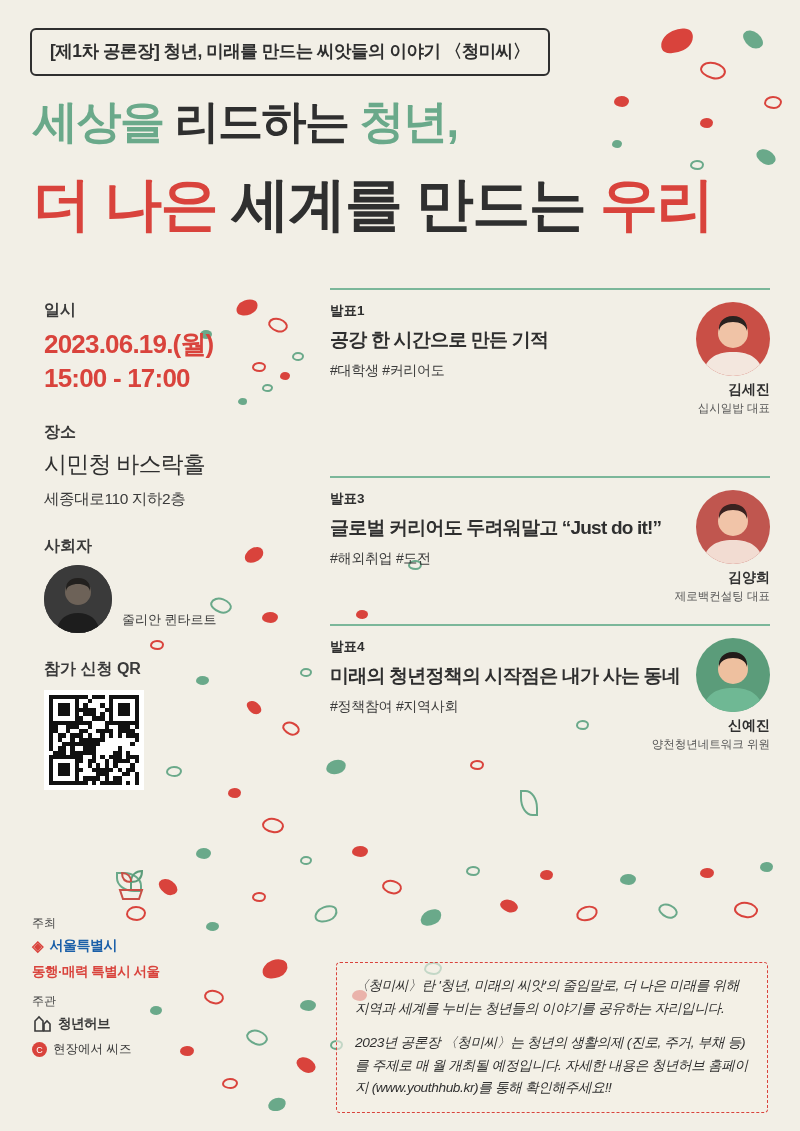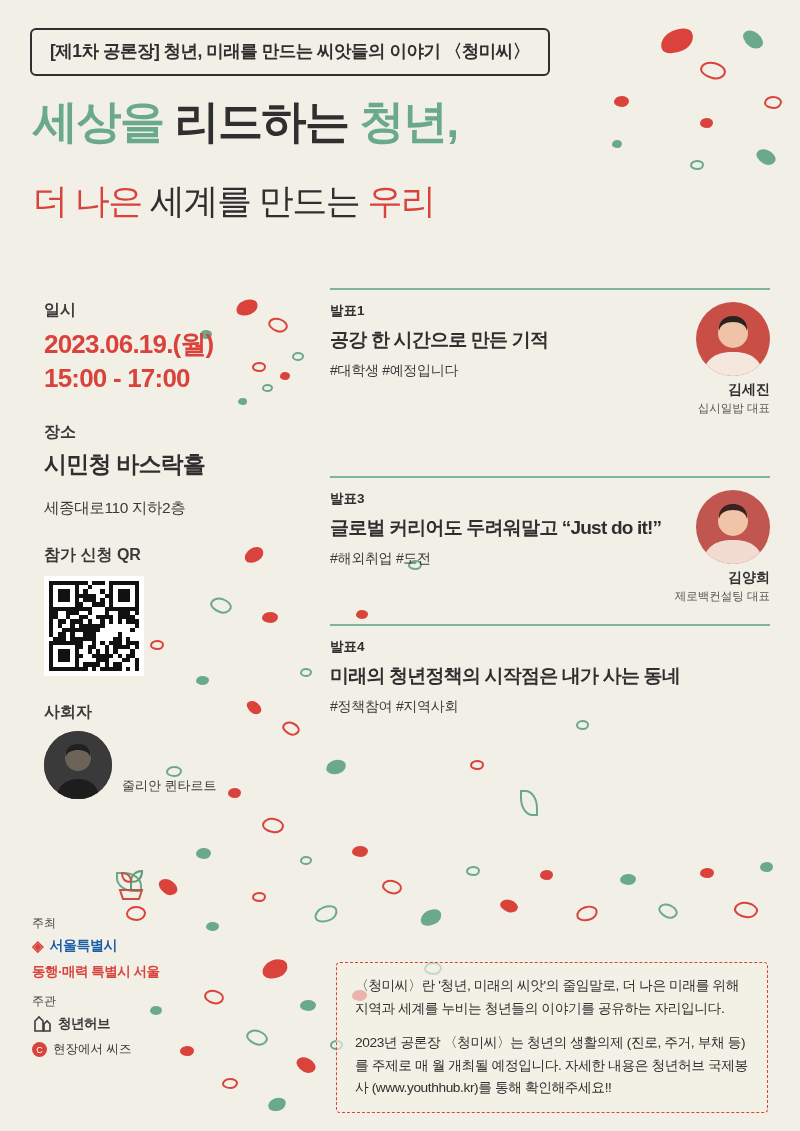--- a/index.html
+++ b/index.html
@@ -26,36 +26,36 @@
     font-size: 17.5px; font-weight: bold; letter-spacing: -0.5px;
     background: #f2efe6;
     z-index: 5;
   }
   .title1 {
     position: absolute; left: 33px; top: 92px;
     font-size: 45px; font-weight: bold; letter-spacing: -1.5px;
     z-index: 5; white-space: nowrap;
   }
   .title2 {
-    position: absolute; left: 33px; top: 178px;
-    font-size: 35px; font-weight: normal; letter-spacing: -1.5px;
+    position: absolute; left: 33px; top: 166px;
+    font-size: 58px; font-weight: bold; letter-spacing: -1.5px;
     z-index: 5; white-space: nowrap;
   }
   .g { color: #6aa98a; }
   .r { color: #d9433c; }
   .d { color: #2f2f2f; }
 
   
   .left { position: absolute; left: 44px; top: 300px; width: 300px; z-index: 5; }
   .lbl { font-size: 16px; font-weight: bold; color: #3a3a3a; margin-bottom: 6px; }
   .date-big {
     font-size: 26px; font-weight: bold; color: #d9433c; line-height: 1.32;
     letter-spacing: -0.8px;
   }
-  .place-big { font-size: 23px; font-weight: bold; letter-spacing: -0.8px; margin-bottom: 16px; }
+  .place-big { font-size: 23px; font-weight: normal; letter-spacing: -0.8px; margin-bottom: 7px; }
   .place-sub { font-size: 15.5px; line-height: 1.5; letter-spacing: -0.4px; color: #3a3a3a;}
 
   .sec { margin-top: 26px; }
 
   .host-row { display: flex; align-items: flex-end; gap: 10px; margin-top: 8px; }
   .avatar-sq {
     width: 68px; height: 68px; border-radius: 50%;
     background: #3c3c3c; overflow: hidden; position: relative; flex: none;
   }
   .host-name { font-size: 13px; color: #3a3a3a; padding-bottom: 4px; }
@@ -86,21 +86,21 @@
   .sess-tags { font-size: 14px; color: #3a3a3a; letter-spacing: -0.3px; }
   .sess-person { position: absolute; right: 0; top: 14px; width: 150px; text-align: right; }
   .p-photo { width: 74px; height: 74px; border-radius: 50%; overflow: hidden; margin-left: auto; position: relative; }
   .p-name { font-size: 14px; font-weight: bold; margin-top: 5px; }
   .p-role { font-size: 11.5px; color: #555; margin-top: 2px; }
 
   
   .note {
     position: absolute; left: 336px; top: 962px; width: 432px; min-height: 130px;
     border: 1.5px dashed #d9433c; border-radius: 4px;
-    padding: 12px 18px; background: rgba(242,239,230,0.65); z-index: 5;
+    padding: 12px 18px; background: rgba(242,239,230,0.65); z-index: 5; font-style: italic;
   }
   .note p { font-size: 13.7px; line-height: 1.65; letter-spacing: -0.4px; color: #2f2f2f; }
   .note p + p { margin-top: 12px; }
 </style>
 </head>
 <body>
 
 <div class="poster">
 
   <div id="deco-layer">
@@ -199,482 +199,482 @@
 
     <div class="sec">
       <div class="lbl">장소</div>
       <div class="place-big">시민청 바스락홀</div>
       <div class="place-sub">
         <div>세종대로110 지하2층</div>
       </div>
     </div>
 
     <div class="sec">
-      <div class="lbl">참가 신청 QR</div>
-      <div class="qr-box">
-        <div class="qr-grid" id="qr">
-            <i></i>
-            <i></i>
-            <i></i>
-            <i></i>
-            <i></i>
-            <i></i>
-            <i></i>
-            <i></i>
-            <i></i>
-            <i style="background: rgb(255, 255, 255);"></i>
-            <i></i>
-            <i></i>
-            <i></i>
-            <i style="background: rgb(255, 255, 255);"></i>
-            <i></i>
-            <i></i>
-            <i></i>
-            <i></i>
-            <i></i>
-            <i></i>
-            <i></i>
-            <i></i>
-            <i style="background: rgb(255, 255, 255);"></i>
-            <i style="background: rgb(255, 255, 255);"></i>
-            <i style="background: rgb(255, 255, 255);"></i>
-            <i style="background: rgb(255, 255, 255);"></i>
-            <i style="background: rgb(255, 255, 255);"></i>
-            <i></i>
-            <i style="background: rgb(255, 255, 255);"></i>
-            <i style="background: rgb(255, 255, 255);"></i>
-            <i></i>
-            <i style="background: rgb(255, 255, 255);"></i>
-            <i style="background: rgb(255, 255, 255);"></i>
-            <i style="background: rgb(255, 255, 255);"></i>
-            <i style="background: rgb(255, 255, 255);"></i>
-            <i></i>
-            <i style="background: rgb(255, 255, 255);"></i>
-            <i style="background: rgb(255, 255, 255);"></i>
-            <i style="background: rgb(255, 255, 255);"></i>
-            <i style="background: rgb(255, 255, 255);"></i>
-            <i style="background: rgb(255, 255, 255);"></i>
-            <i></i>
-            <i></i>
-            <i style="background: rgb(255, 255, 255);"></i>
-            <i></i>
-            <i></i>
-            <i></i>
-            <i style="background: rgb(255, 255, 255);"></i>
-            <i></i>
-            <i style="background: rgb(255, 255, 255);"></i>
-            <i></i>
-            <i style="background: rgb(255, 255, 255);"></i>
-            <i style="background: rgb(255, 255, 255);"></i>
-            <i style="background: rgb(255, 255, 255);"></i>
-            <i></i>
-            <i style="background: rgb(255, 255, 255);"></i>
-            <i></i>
-            <i style="background: rgb(255, 255, 255);"></i>
-            <i></i>
-            <i></i>
-            <i></i>
-            <i style="background: rgb(255, 255, 255);"></i>
-            <i></i>
-            <i></i>
-            <i style="background: rgb(255, 255, 255);"></i>
-            <i></i>
-            <i></i>
-            <i></i>
-            <i style="background: rgb(255, 255, 255);"></i>
-            <i></i>
-            <i></i>
-            <i></i>
-            <i></i>
-            <i></i>
-            <i style="background: rgb(255, 255, 255);"></i>
-            <i style="background: rgb(255, 255, 255);"></i>
-            <i></i>
-            <i></i>
-            <i style="background: rgb(255, 255, 255);"></i>
-            <i></i>
-            <i></i>
-            <i></i>
-            <i style="background: rgb(255, 255, 255);"></i>
-            <i></i>
-            <i></i>
-            <i style="background: rgb(255, 255, 255);"></i>
-            <i></i>
-            <i></i>
-            <i></i>
-            <i style="background: rgb(255, 255, 255);"></i>
-            <i></i>
-            <i style="background: rgb(255, 255, 255);"></i>
-            <i></i>
-            <i></i>
-            <i></i>
-            <i style="background: rgb(255, 255, 255);"></i>
-            <i></i>
-            <i style="background: rgb(255, 255, 255);"></i>
-            <i></i>
-            <i style="background: rgb(255, 255, 255);"></i>
-            <i></i>
-            <i></i>
-            <i></i>
-            <i style="background: rgb(255, 255, 255);"></i>
-            <i></i>
-            <i></i>
-            <i style="background: rgb(255, 255, 255);"></i>
-            <i style="background: rgb(255, 255, 255);"></i>
-            <i style="background: rgb(255, 255, 255);"></i>
-            <i style="background: rgb(255, 255, 255);"></i>
-            <i style="background: rgb(255, 255, 255);"></i>
-            <i></i>
-            <i></i>
-            <i style="background: rgb(255, 255, 255);"></i>
-            <i style="background: rgb(255, 255, 255);"></i>
-            <i></i>
-            <i></i>
-            <i></i>
-            <i style="background: rgb(255, 255, 255);"></i>
-            <i></i>
-            <i style="background: rgb(255, 255, 255);"></i>
-            <i style="background: rgb(255, 255, 255);"></i>
-            <i style="background: rgb(255, 255, 255);"></i>
-            <i style="background: rgb(255, 255, 255);"></i>
-            <i style="background: rgb(255, 255, 255);"></i>
-            <i></i>
-            <i></i>
-            <i></i>
-            <i></i>
-            <i></i>
-            <i></i>
-            <i></i>
-            <i></i>
-            <i></i>
-            <i></i>
-            <i></i>
-            <i style="background: rgb(255, 255, 255);"></i>
-            <i style="background: rgb(255, 255, 255);"></i>
-            <i style="background: rgb(255, 255, 255);"></i>
-            <i></i>
-            <i></i>
-            <i></i>
-            <i></i>
-            <i></i>
-            <i></i>
-            <i></i>
-            <i></i>
-            <i></i>
-            <i></i>
-            <i style="background: rgb(255, 255, 255);"></i>
-            <i style="background: rgb(255, 255, 255);"></i>
-            <i></i>
-            <i></i>
-            <i></i>
-            <i style="background: rgb(255, 255, 255);"></i>
-            <i style="background: rgb(255, 255, 255);"></i>
-            <i></i>
-            <i style="background: rgb(255, 255, 255);"></i>
-            <i style="background: rgb(255, 255, 255);"></i>
-            <i style="background: rgb(255, 255, 255);"></i>
-            <i></i>
-            <i style="background: rgb(255, 255, 255);"></i>
-            <i style="background: rgb(255, 255, 255);"></i>
-            <i></i>
-            <i></i>
-            <i></i>
-            <i style="background: rgb(255, 255, 255);"></i>
-            <i></i>
-            <i></i>
-            <i></i>
-            <i style="background: rgb(255, 255, 255);"></i>
-            <i style="background: rgb(255, 255, 255);"></i>
-            <i></i>
-            <i style="background: rgb(255, 255, 255);"></i>
-            <i style="background: rgb(255, 255, 255);"></i>
-            <i></i>
-            <i></i>
-            <i style="background: rgb(255, 255, 255);"></i>
-            <i style="background: rgb(255, 255, 255);"></i>
-            <i></i>
-            <i></i>
-            <i></i>
-            <i></i>
-            <i style="background: rgb(255, 255, 255);"></i>
-            <i></i>
-            <i></i>
-            <i></i>
-            <i></i>
-            <i style="background: rgb(255, 255, 255);"></i>
-            <i></i>
-            <i style="background: rgb(255, 255, 255);"></i>
-            <i></i>
-            <i></i>
-            <i style="background: rgb(255, 255, 255);"></i>
-            <i></i>
-            <i></i>
-            <i></i>
-            <i style="background: rgb(255, 255, 255);"></i>
-            <i></i>
-            <i style="background: rgb(255, 255, 255);"></i>
-            <i style="background: rgb(255, 255, 255);"></i>
-            <i></i>
-            <i style="background: rgb(255, 255, 255);"></i>
-            <i></i>
-            <i style="background: rgb(255, 255, 255);"></i>
-            <i></i>
-            <i style="background: rgb(255, 255, 255);"></i>
-            <i></i>
-            <i></i>
-            <i></i>
-            <i></i>
-            <i style="background: rgb(255, 255, 255);"></i>
-            <i></i>
-            <i style="background: rgb(255, 255, 255);"></i>
-            <i style="background: rgb(255, 255, 255);"></i>
-            <i></i>
-            <i style="background: rgb(255, 255, 255);"></i>
-            <i></i>
-            <i></i>
-            <i></i>
-            <i></i>
-            <i></i>
-            <i></i>
-            <i style="background: rgb(255, 255, 255);"></i>
-            <i style="background: rgb(255, 255, 255);"></i>
-            <i style="background: rgb(255, 255, 255);"></i>
-            <i style="background: rgb(255, 255, 255);"></i>
-            <i style="background: rgb(255, 255, 255);"></i>
-            <i style="background: rgb(255, 255, 255);"></i>
-            <i style="background: rgb(255, 255, 255);"></i>
-            <i></i>
-            <i></i>
-            <i style="background: rgb(255, 255, 255);"></i>
-            <i style="background: rgb(255, 255, 255);"></i>
-            <i></i>
-            <i></i>
-            <i></i>
-            <i></i>
-            <i></i>
-            <i></i>
-            <i></i>
-            <i></i>
-            <i></i>
-            <i style="background: rgb(255, 255, 255);"></i>
-            <i style="background: rgb(255, 255, 255);"></i>
-            <i style="background: rgb(255, 255, 255);"></i>
-            <i style="background: rgb(255, 255, 255);"></i>
-            <i style="background: rgb(255, 255, 255);"></i>
-            <i style="background: rgb(255, 255, 255);"></i>
-            <i style="background: rgb(255, 255, 255);"></i>
-            <i></i>
-            <i style="background: rgb(255, 255, 255);"></i>
-            <i></i>
-            <i style="background: rgb(255, 255, 255);"></i>
-            <i></i>
-            <i></i>
-            <i style="background: rgb(255, 255, 255);"></i>
-            <i></i>
-            <i style="background: rgb(255, 255, 255);"></i>
-            <i style="background: rgb(255, 255, 255);"></i>
-            <i></i>
-            <i></i>
-            <i></i>
-            <i style="background: rgb(255, 255, 255);"></i>
-            <i style="background: rgb(255, 255, 255);"></i>
-            <i style="background: rgb(255, 255, 255);"></i>
-            <i style="background: rgb(255, 255, 255);"></i>
-            <i style="background: rgb(255, 255, 255);"></i>
-            <i></i>
-            <i style="background: rgb(255, 255, 255);"></i>
-            <i style="background: rgb(255, 255, 255);"></i>
-            <i style="background: rgb(255, 255, 255);"></i>
-            <i style="background: rgb(255, 255, 255);"></i>
-            <i style="background: rgb(255, 255, 255);"></i>
-            <i></i>
-            <i></i>
-            <i></i>
-            <i style="background: rgb(255, 255, 255);"></i>
-            <i></i>
-            <i></i>
-            <i></i>
-            <i></i>
-            <i></i>
-            <i></i>
-            <i style="background: rgb(255, 255, 255);"></i>
-            <i style="background: rgb(255, 255, 255);"></i>
-            <i style="background: rgb(255, 255, 255);"></i>
-            <i style="background: rgb(255, 255, 255);"></i>
-            <i></i>
-            <i></i>
-            <i style="background: rgb(255, 255, 255);"></i>
-            <i></i>
-            <i style="background: rgb(255, 255, 255);"></i>
-            <i style="background: rgb(255, 255, 255);"></i>
-            <i></i>
-            <i></i>
-            <i></i>
-            <i></i>
-            <i></i>
-            <i></i>
-            <i></i>
-            <i></i>
-            <i style="background: rgb(255, 255, 255);"></i>
-            <i style="background: rgb(255, 255, 255);"></i>
-            <i></i>
-            <i style="background: rgb(255, 255, 255);"></i>
-            <i></i>
-            <i style="background: rgb(255, 255, 255);"></i>
-            <i></i>
-            <i></i>
-            <i></i>
-            <i style="background: rgb(255, 255, 255);"></i>
-            <i></i>
-            <i></i>
-            <i></i>
-            <i></i>
-            <i style="background: rgb(255, 255, 255);"></i>
-            <i style="background: rgb(255, 255, 255);"></i>
-            <i style="background: rgb(255, 255, 255);"></i>
-            <i style="background: rgb(255, 255, 255);"></i>
-            <i style="background: rgb(255, 255, 255);"></i>
-            <i></i>
-            <i></i>
-            <i style="background: rgb(255, 255, 255);"></i>
-            <i></i>
-            <i></i>
-            <i style="background: rgb(255, 255, 255);"></i>
-            <i style="background: rgb(255, 255, 255);"></i>
-            <i></i>
-            <i style="background: rgb(255, 255, 255);"></i>
-            <i></i>
-            <i></i>
-            <i></i>
-            <i></i>
-            <i style="background: rgb(255, 255, 255);"></i>
-            <i></i>
-            <i></i>
-            <i style="background: rgb(255, 255, 255);"></i>
-            <i></i>
-            <i></i>
-            <i></i>
-            <i style="background: rgb(255, 255, 255);"></i>
-            <i></i>
-            <i style="background: rgb(255, 255, 255);"></i>
-            <i style="background: rgb(255, 255, 255);"></i>
-            <i></i>
-            <i style="background: rgb(255, 255, 255);"></i>
-            <i></i>
-            <i style="background: rgb(255, 255, 255);"></i>
-            <i></i>
-            <i style="background: rgb(255, 255, 255);"></i>
-            <i></i>
-            <i style="background: rgb(255, 255, 255);"></i>
-            <i style="background: rgb(255, 255, 255);"></i>
-            <i style="background: rgb(255, 255, 255);"></i>
-            <i></i>
-            <i style="background: rgb(255, 255, 255);"></i>
-            <i></i>
-            <i style="background: rgb(255, 255, 255);"></i>
-            <i></i>
-            <i></i>
-            <i></i>
-            <i style="background: rgb(255, 255, 255);"></i>
-            <i></i>
-            <i></i>
-            <i style="background: rgb(255, 255, 255);"></i>
-            <i style="background: rgb(255, 255, 255);"></i>
-            <i></i>
-            <i></i>
-            <i></i>
-            <i></i>
-            <i></i>
-            <i style="background: rgb(255, 255, 255);"></i>
-            <i></i>
-            <i style="background: rgb(255, 255, 255);"></i>
-            <i></i>
-            <i></i>
-            <i style="background: rgb(255, 255, 255);"></i>
-            <i></i>
-            <i style="background: rgb(255, 255, 255);"></i>
-            <i></i>
-            <i></i>
-            <i></i>
-            <i style="background: rgb(255, 255, 255);"></i>
-            <i></i>
-            <i style="background: rgb(255, 255, 255);"></i>
-            <i style="background: rgb(255, 255, 255);"></i>
-            <i style="background: rgb(255, 255, 255);"></i>
-            <i style="background: rgb(255, 255, 255);"></i>
-            <i></i>
-            <i></i>
-            <i></i>
-            <i style="background: rgb(255, 255, 255);"></i>
-            <i style="background: rgb(255, 255, 255);"></i>
-            <i style="background: rgb(255, 255, 255);"></i>
-            <i></i>
-            <i></i>
-            <i style="background: rgb(255, 255, 255);"></i>
-            <i></i>
-            <i></i>
-            <i style="background: rgb(255, 255, 255);"></i>
-            <i style="background: rgb(255, 255, 255);"></i>
-            <i style="background: rgb(255, 255, 255);"></i>
-            <i style="background: rgb(255, 255, 255);"></i>
-            <i style="background: rgb(255, 255, 255);"></i>
-            <i></i>
-            <i style="background: rgb(255, 255, 255);"></i>
-            <i></i>
-            <i></i>
-            <i></i>
-            <i></i>
-            <i style="background: rgb(255, 255, 255);"></i>
-            <i></i>
-            <i style="background: rgb(255, 255, 255);"></i>
-            <i></i>
-            <i></i>
-            <i style="background: rgb(255, 255, 255);"></i>
-            <i style="background: rgb(255, 255, 255);"></i>
-            <i style="background: rgb(255, 255, 255);"></i>
-            <i></i>
-            <i></i>
-            <i></i>
-            <i></i>
-            <i></i>
-            <i></i>
-            <i></i>
-            <i></i>
-            <i></i>
-            <i></i>
-            <i style="background: rgb(255, 255, 255);"></i>
-            <i></i>
-            <i style="background: rgb(255, 255, 255);"></i>
-            <i></i>
-            <i></i>
-            <i></i>
-            <i></i>
-            <i></i>
-            <i style="background: rgb(255, 255, 255);"></i>
-            <i></i>
-            <i style="background: rgb(255, 255, 255);"></i>
-            <i></i>
-          </div>
-      </div>
-    </div>
-
-    <div class="sec">
       <div class="lbl">사회자</div>
       <div class="host-row">
         <div class="avatar-sq">
           <svg viewBox="0 0 68 68" width="68" height="68">
             <rect width="68" height="68" fill="#3a3a3a"></rect>
             <circle cx="34" cy="27" r="13" fill="#6d6258"></circle>
             <path d="M34 13c-9 0-13 6-12 13 1-5 6-7 12-7s11 2 12 7c1-7-3-13-12-13z" fill="#22201e"></path>
             <path d="M12 68c2-14 10-20 22-20s20 6 22 20z" fill="#1d1d1d"></path>
           </svg>
         </div>
         <div class="host-name">줄리안 퀸타르트</div>
       </div>
     </div>
+
+    <div class="sec">
+      <div class="lbl">참가 신청 QR</div>
+      <div class="qr-box">
+        <div class="qr-grid" id="qr">
+            <i></i>
+            <i></i>
+            <i></i>
+            <i></i>
+            <i></i>
+            <i></i>
+            <i></i>
+            <i></i>
+            <i></i>
+            <i style="background: rgb(255, 255, 255);"></i>
+            <i></i>
+            <i></i>
+            <i></i>
+            <i style="background: rgb(255, 255, 255);"></i>
+            <i></i>
+            <i></i>
+            <i></i>
+            <i></i>
+            <i></i>
+            <i></i>
+            <i></i>
+            <i></i>
+            <i style="background: rgb(255, 255, 255);"></i>
+            <i style="background: rgb(255, 255, 255);"></i>
+            <i style="background: rgb(255, 255, 255);"></i>
+            <i style="background: rgb(255, 255, 255);"></i>
+            <i style="background: rgb(255, 255, 255);"></i>
+            <i></i>
+            <i style="background: rgb(255, 255, 255);"></i>
+            <i style="background: rgb(255, 255, 255);"></i>
+            <i></i>
+            <i style="background: rgb(255, 255, 255);"></i>
+            <i style="background: rgb(255, 255, 255);"></i>
+            <i style="background: rgb(255, 255, 255);"></i>
+            <i style="background: rgb(255, 255, 255);"></i>
+            <i></i>
+            <i style="background: rgb(255, 255, 255);"></i>
+            <i style="background: rgb(255, 255, 255);"></i>
+            <i style="background: rgb(255, 255, 255);"></i>
+            <i style="background: rgb(255, 255, 255);"></i>
+            <i style="background: rgb(255, 255, 255);"></i>
+            <i></i>
+            <i></i>
+            <i style="background: rgb(255, 255, 255);"></i>
+            <i></i>
+            <i></i>
+            <i></i>
+            <i style="background: rgb(255, 255, 255);"></i>
+            <i></i>
+            <i style="background: rgb(255, 255, 255);"></i>
+            <i></i>
+            <i style="background: rgb(255, 255, 255);"></i>
+            <i style="background: rgb(255, 255, 255);"></i>
+            <i style="background: rgb(255, 255, 255);"></i>
+            <i></i>
+            <i style="background: rgb(255, 255, 255);"></i>
+            <i></i>
+            <i style="background: rgb(255, 255, 255);"></i>
+            <i></i>
+            <i></i>
+            <i></i>
+            <i style="background: rgb(255, 255, 255);"></i>
+            <i></i>
+            <i></i>
+            <i style="background: rgb(255, 255, 255);"></i>
+            <i></i>
+            <i></i>
+            <i></i>
+            <i style="background: rgb(255, 255, 255);"></i>
+            <i></i>
+            <i></i>
+            <i></i>
+            <i></i>
+            <i></i>
+            <i style="background: rgb(255, 255, 255);"></i>
+            <i style="background: rgb(255, 255, 255);"></i>
+            <i></i>
+            <i></i>
+            <i style="background: rgb(255, 255, 255);"></i>
+            <i></i>
+            <i></i>
+            <i></i>
+            <i style="background: rgb(255, 255, 255);"></i>
+            <i></i>
+            <i></i>
+            <i style="background: rgb(255, 255, 255);"></i>
+            <i></i>
+            <i></i>
+            <i></i>
+            <i style="background: rgb(255, 255, 255);"></i>
+            <i></i>
+            <i style="background: rgb(255, 255, 255);"></i>
+            <i></i>
+            <i></i>
+            <i></i>
+            <i style="background: rgb(255, 255, 255);"></i>
+            <i></i>
+            <i style="background: rgb(255, 255, 255);"></i>
+            <i></i>
+            <i style="background: rgb(255, 255, 255);"></i>
+            <i></i>
+            <i></i>
+            <i></i>
+            <i style="background: rgb(255, 255, 255);"></i>
+            <i></i>
+            <i></i>
+            <i style="background: rgb(255, 255, 255);"></i>
+            <i style="background: rgb(255, 255, 255);"></i>
+            <i style="background: rgb(255, 255, 255);"></i>
+            <i style="background: rgb(255, 255, 255);"></i>
+            <i style="background: rgb(255, 255, 255);"></i>
+            <i></i>
+            <i></i>
+            <i style="background: rgb(255, 255, 255);"></i>
+            <i style="background: rgb(255, 255, 255);"></i>
+            <i></i>
+            <i></i>
+            <i></i>
+            <i style="background: rgb(255, 255, 255);"></i>
+            <i></i>
+            <i style="background: rgb(255, 255, 255);"></i>
+            <i style="background: rgb(255, 255, 255);"></i>
+            <i style="background: rgb(255, 255, 255);"></i>
+            <i style="background: rgb(255, 255, 255);"></i>
+            <i style="background: rgb(255, 255, 255);"></i>
+            <i></i>
+            <i></i>
+            <i></i>
+            <i></i>
+            <i></i>
+            <i></i>
+            <i></i>
+            <i></i>
+            <i></i>
+            <i></i>
+            <i></i>
+            <i style="background: rgb(255, 255, 255);"></i>
+            <i style="background: rgb(255, 255, 255);"></i>
+            <i style="background: rgb(255, 255, 255);"></i>
+            <i></i>
+            <i></i>
+            <i></i>
+            <i></i>
+            <i></i>
+            <i></i>
+            <i></i>
+            <i></i>
+            <i></i>
+            <i></i>
+            <i style="background: rgb(255, 255, 255);"></i>
+            <i style="background: rgb(255, 255, 255);"></i>
+            <i></i>
+            <i></i>
+            <i></i>
+            <i style="background: rgb(255, 255, 255);"></i>
+            <i style="background: rgb(255, 255, 255);"></i>
+            <i></i>
+            <i style="background: rgb(255, 255, 255);"></i>
+            <i style="background: rgb(255, 255, 255);"></i>
+            <i style="background: rgb(255, 255, 255);"></i>
+            <i></i>
+            <i style="background: rgb(255, 255, 255);"></i>
+            <i style="background: rgb(255, 255, 255);"></i>
+            <i></i>
+            <i></i>
+            <i></i>
+            <i style="background: rgb(255, 255, 255);"></i>
+            <i></i>
+            <i></i>
+            <i></i>
+            <i style="background: rgb(255, 255, 255);"></i>
+            <i style="background: rgb(255, 255, 255);"></i>
+            <i></i>
+            <i style="background: rgb(255, 255, 255);"></i>
+            <i style="background: rgb(255, 255, 255);"></i>
+            <i></i>
+            <i></i>
+            <i style="background: rgb(255, 255, 255);"></i>
+            <i style="background: rgb(255, 255, 255);"></i>
+            <i></i>
+            <i></i>
+            <i></i>
+            <i></i>
+            <i style="background: rgb(255, 255, 255);"></i>
+            <i></i>
+            <i></i>
+            <i></i>
+            <i></i>
+            <i style="background: rgb(255, 255, 255);"></i>
+            <i></i>
+            <i style="background: rgb(255, 255, 255);"></i>
+            <i></i>
+            <i></i>
+            <i style="background: rgb(255, 255, 255);"></i>
+            <i></i>
+            <i></i>
+            <i></i>
+            <i style="background: rgb(255, 255, 255);"></i>
+            <i></i>
+            <i style="background: rgb(255, 255, 255);"></i>
+            <i style="background: rgb(255, 255, 255);"></i>
+            <i></i>
+            <i style="background: rgb(255, 255, 255);"></i>
+            <i></i>
+            <i style="background: rgb(255, 255, 255);"></i>
+            <i></i>
+            <i style="background: rgb(255, 255, 255);"></i>
+            <i></i>
+            <i></i>
+            <i></i>
+            <i></i>
+            <i style="background: rgb(255, 255, 255);"></i>
+            <i></i>
+            <i style="background: rgb(255, 255, 255);"></i>
+            <i style="background: rgb(255, 255, 255);"></i>
+            <i></i>
+            <i style="background: rgb(255, 255, 255);"></i>
+            <i></i>
+            <i></i>
+            <i></i>
+            <i></i>
+            <i></i>
+            <i></i>
+            <i style="background: rgb(255, 255, 255);"></i>
+            <i style="background: rgb(255, 255, 255);"></i>
+            <i style="background: rgb(255, 255, 255);"></i>
+            <i style="background: rgb(255, 255, 255);"></i>
+            <i style="background: rgb(255, 255, 255);"></i>
+            <i style="background: rgb(255, 255, 255);"></i>
+            <i style="background: rgb(255, 255, 255);"></i>
+            <i></i>
+            <i></i>
+            <i style="background: rgb(255, 255, 255);"></i>
+            <i style="background: rgb(255, 255, 255);"></i>
+            <i></i>
+            <i></i>
+            <i></i>
+            <i></i>
+            <i></i>
+            <i></i>
+            <i></i>
+            <i></i>
+            <i></i>
+            <i style="background: rgb(255, 255, 255);"></i>
+            <i style="background: rgb(255, 255, 255);"></i>
+            <i style="background: rgb(255, 255, 255);"></i>
+            <i style="background: rgb(255, 255, 255);"></i>
+            <i style="background: rgb(255, 255, 255);"></i>
+            <i style="background: rgb(255, 255, 255);"></i>
+            <i style="background: rgb(255, 255, 255);"></i>
+            <i></i>
+            <i style="background: rgb(255, 255, 255);"></i>
+            <i></i>
+            <i style="background: rgb(255, 255, 255);"></i>
+            <i></i>
+            <i></i>
+            <i style="background: rgb(255, 255, 255);"></i>
+            <i></i>
+            <i style="background: rgb(255, 255, 255);"></i>
+            <i style="background: rgb(255, 255, 255);"></i>
+            <i></i>
+            <i></i>
+            <i></i>
+            <i style="background: rgb(255, 255, 255);"></i>
+            <i style="background: rgb(255, 255, 255);"></i>
+            <i style="background: rgb(255, 255, 255);"></i>
+            <i style="background: rgb(255, 255, 255);"></i>
+            <i style="background: rgb(255, 255, 255);"></i>
+            <i></i>
+            <i style="background: rgb(255, 255, 255);"></i>
+            <i style="background: rgb(255, 255, 255);"></i>
+            <i style="background: rgb(255, 255, 255);"></i>
+            <i style="background: rgb(255, 255, 255);"></i>
+            <i style="background: rgb(255, 255, 255);"></i>
+            <i></i>
+            <i></i>
+            <i></i>
+            <i style="background: rgb(255, 255, 255);"></i>
+            <i></i>
+            <i></i>
+            <i></i>
+            <i></i>
+            <i></i>
+            <i></i>
+            <i style="background: rgb(255, 255, 255);"></i>
+            <i style="background: rgb(255, 255, 255);"></i>
+            <i style="background: rgb(255, 255, 255);"></i>
+            <i style="background: rgb(255, 255, 255);"></i>
+            <i></i>
+            <i></i>
+            <i style="background: rgb(255, 255, 255);"></i>
+            <i></i>
+            <i style="background: rgb(255, 255, 255);"></i>
+            <i style="background: rgb(255, 255, 255);"></i>
+            <i></i>
+            <i></i>
+            <i></i>
+            <i></i>
+            <i></i>
+            <i></i>
+            <i></i>
+            <i></i>
+            <i style="background: rgb(255, 255, 255);"></i>
+            <i style="background: rgb(255, 255, 255);"></i>
+            <i></i>
+            <i style="background: rgb(255, 255, 255);"></i>
+            <i></i>
+            <i style="background: rgb(255, 255, 255);"></i>
+            <i></i>
+            <i></i>
+            <i></i>
+            <i style="background: rgb(255, 255, 255);"></i>
+            <i></i>
+            <i></i>
+            <i></i>
+            <i></i>
+            <i style="background: rgb(255, 255, 255);"></i>
+            <i style="background: rgb(255, 255, 255);"></i>
+            <i style="background: rgb(255, 255, 255);"></i>
+            <i style="background: rgb(255, 255, 255);"></i>
+            <i style="background: rgb(255, 255, 255);"></i>
+            <i></i>
+            <i></i>
+            <i style="background: rgb(255, 255, 255);"></i>
+            <i></i>
+            <i></i>
+            <i style="background: rgb(255, 255, 255);"></i>
+            <i style="background: rgb(255, 255, 255);"></i>
+            <i></i>
+            <i style="background: rgb(255, 255, 255);"></i>
+            <i></i>
+            <i></i>
+            <i></i>
+            <i></i>
+            <i style="background: rgb(255, 255, 255);"></i>
+            <i></i>
+            <i></i>
+            <i style="background: rgb(255, 255, 255);"></i>
+            <i></i>
+            <i></i>
+            <i></i>
+            <i style="background: rgb(255, 255, 255);"></i>
+            <i></i>
+            <i style="background: rgb(255, 255, 255);"></i>
+            <i style="background: rgb(255, 255, 255);"></i>
+            <i></i>
+            <i style="background: rgb(255, 255, 255);"></i>
+            <i></i>
+            <i style="background: rgb(255, 255, 255);"></i>
+            <i></i>
+            <i style="background: rgb(255, 255, 255);"></i>
+            <i></i>
+            <i style="background: rgb(255, 255, 255);"></i>
+            <i style="background: rgb(255, 255, 255);"></i>
+            <i style="background: rgb(255, 255, 255);"></i>
+            <i></i>
+            <i style="background: rgb(255, 255, 255);"></i>
+            <i></i>
+            <i style="background: rgb(255, 255, 255);"></i>
+            <i></i>
+            <i></i>
+            <i></i>
+            <i style="background: rgb(255, 255, 255);"></i>
+            <i></i>
+            <i></i>
+            <i style="background: rgb(255, 255, 255);"></i>
+            <i style="background: rgb(255, 255, 255);"></i>
+            <i></i>
+            <i></i>
+            <i></i>
+            <i></i>
+            <i></i>
+            <i style="background: rgb(255, 255, 255);"></i>
+            <i></i>
+            <i style="background: rgb(255, 255, 255);"></i>
+            <i></i>
+            <i></i>
+            <i style="background: rgb(255, 255, 255);"></i>
+            <i></i>
+            <i style="background: rgb(255, 255, 255);"></i>
+            <i></i>
+            <i></i>
+            <i></i>
+            <i style="background: rgb(255, 255, 255);"></i>
+            <i></i>
+            <i style="background: rgb(255, 255, 255);"></i>
+            <i style="background: rgb(255, 255, 255);"></i>
+            <i style="background: rgb(255, 255, 255);"></i>
+            <i style="background: rgb(255, 255, 255);"></i>
+            <i></i>
+            <i></i>
+            <i></i>
+            <i style="background: rgb(255, 255, 255);"></i>
+            <i style="background: rgb(255, 255, 255);"></i>
+            <i style="background: rgb(255, 255, 255);"></i>
+            <i></i>
+            <i></i>
+            <i style="background: rgb(255, 255, 255);"></i>
+            <i></i>
+            <i></i>
+            <i style="background: rgb(255, 255, 255);"></i>
+            <i style="background: rgb(255, 255, 255);"></i>
+            <i style="background: rgb(255, 255, 255);"></i>
+            <i style="background: rgb(255, 255, 255);"></i>
+            <i style="background: rgb(255, 255, 255);"></i>
+            <i></i>
+            <i style="background: rgb(255, 255, 255);"></i>
+            <i></i>
+            <i></i>
+            <i></i>
+            <i></i>
+            <i style="background: rgb(255, 255, 255);"></i>
+            <i></i>
+            <i style="background: rgb(255, 255, 255);"></i>
+            <i></i>
+            <i></i>
+            <i style="background: rgb(255, 255, 255);"></i>
+            <i style="background: rgb(255, 255, 255);"></i>
+            <i style="background: rgb(255, 255, 255);"></i>
+            <i></i>
+            <i></i>
+            <i></i>
+            <i></i>
+            <i></i>
+            <i></i>
+            <i></i>
+            <i></i>
+            <i></i>
+            <i></i>
+            <i style="background: rgb(255, 255, 255);"></i>
+            <i></i>
+            <i style="background: rgb(255, 255, 255);"></i>
+            <i></i>
+            <i></i>
+            <i></i>
+            <i></i>
+            <i></i>
+            <i style="background: rgb(255, 255, 255);"></i>
+            <i></i>
+            <i style="background: rgb(255, 255, 255);"></i>
+            <i></i>
+          </div>
+      </div>
+    </div>
   </div>
 
   <div class="spon">
     <div class="lbl2">주최</div>
     <div class="spon-item">
       <span class="seoul-mark">◈</span>
       <span class="seoul-logo">서울특별시</span>
     </div>
     <div class="spon-item">
       <span class="ibm">동행·매력 특별시 서울</span>
@@ -693,21 +693,21 @@
       <span class="dot-r">C</span>
       <span class="sml">현장에서 씨즈</span>
     </div>
   </div>
 
   <div class="sessions" id="sessions">
       <div class="sess" style="height: 188px;">
         <div class="line"></div>
         <div class="sess-no">발표1</div>
         <div class="sess-title">공강 한 시간으로 만든 기적</div>
-        <div class="sess-tags">#대학생 #예정입니다</div>
+        <div class="sess-tags">#대학생 #커리어도</div>
         <div class="sess-person">
           <div class="p-photo"><svg viewBox="0 0 74 74" width="74" height="74">
               <rect width="74" height="74" fill="#c94f46"></rect>
               <path d="M6 74c3-17 13-24 31-24s28 7 31 24z" fill="#f3e7de"></path>
               <circle cx="37" cy="31" r="15" fill="#f0c3a6"></circle>
               <path d="M37 14c-10 0-15 7-14 15 1-6 7-9 14-9s13 3 14 9c1-8-4-15-14-15z" fill="#2b2220"></path>
             </svg></div>
           <div class="p-name">김세진</div>
           <div class="p-role">십시일밥 대표</div>
         </div>
@@ -726,21 +726,31 @@
             </svg></div>
           <div class="p-name">김양희</div>
           <div class="p-role">제로백컨설팅 대표</div>
         </div>
       </div>
       <div class="sess" style="height: 150px;">
         <div class="line"></div>
         <div class="sess-no">발표4</div>
         <div class="sess-title">미래의 청년정책의 시작점은 내가 사는 동네</div>
         <div class="sess-tags">#정책참여 #지역사회</div>
+        <div class="sess-person">
+          <div class="p-photo"><svg viewBox="0 0 74 74" width="74" height="74">
+              <rect width="74" height="74" fill="#5b9c7a"></rect>
+              <path d="M6 74c3-17 13-24 31-24s28 7 31 24z" fill="#6fb894"></path>
+              <circle cx="37" cy="31" r="15" fill="#eec09f"></circle>
+              <path d="M37 14c-10 0-15 7-14 15 1-6 7-9 14-9s13 3 14 9c1-8-4-15-14-15z" fill="#221c19"></path>
+            </svg></div>
+          <div class="p-name">신예진</div>
+          <div class="p-role">양천청년네트워크 위원</div>
+        </div>
       </div>
     </div>
 
   <div class="note">
     <p>〈청미씨〉란 '청년, 미래의 씨앗'의 줄임말로, 더 나은 미래를 위해 지역과 세계를 누비는 청년들의 이야기를 공유하는 자리입니다.</p>
-    <p>2023년 공론장 〈청미씨〉는 청년의 생활의제 (진로, 주거, 부채 등)를 주제로 매 월 개최될 예정입니다. 자세한 내용은 청년허브 국제봉사 (www.youthhub.kr)를 통해 확인해주세요!!</p>
+    <p>2023년 공론장 〈청미씨〉는 청년의 생활의제 (진로, 주거, 부채 등)를 주제로 매 월 개최될 예정입니다. 자세한 내용은 청년허브 홈페이지 (www.youthhub.kr)를 통해 확인해주세요!!</p>
   </div>
 
 </div>
 
 </body></html>

